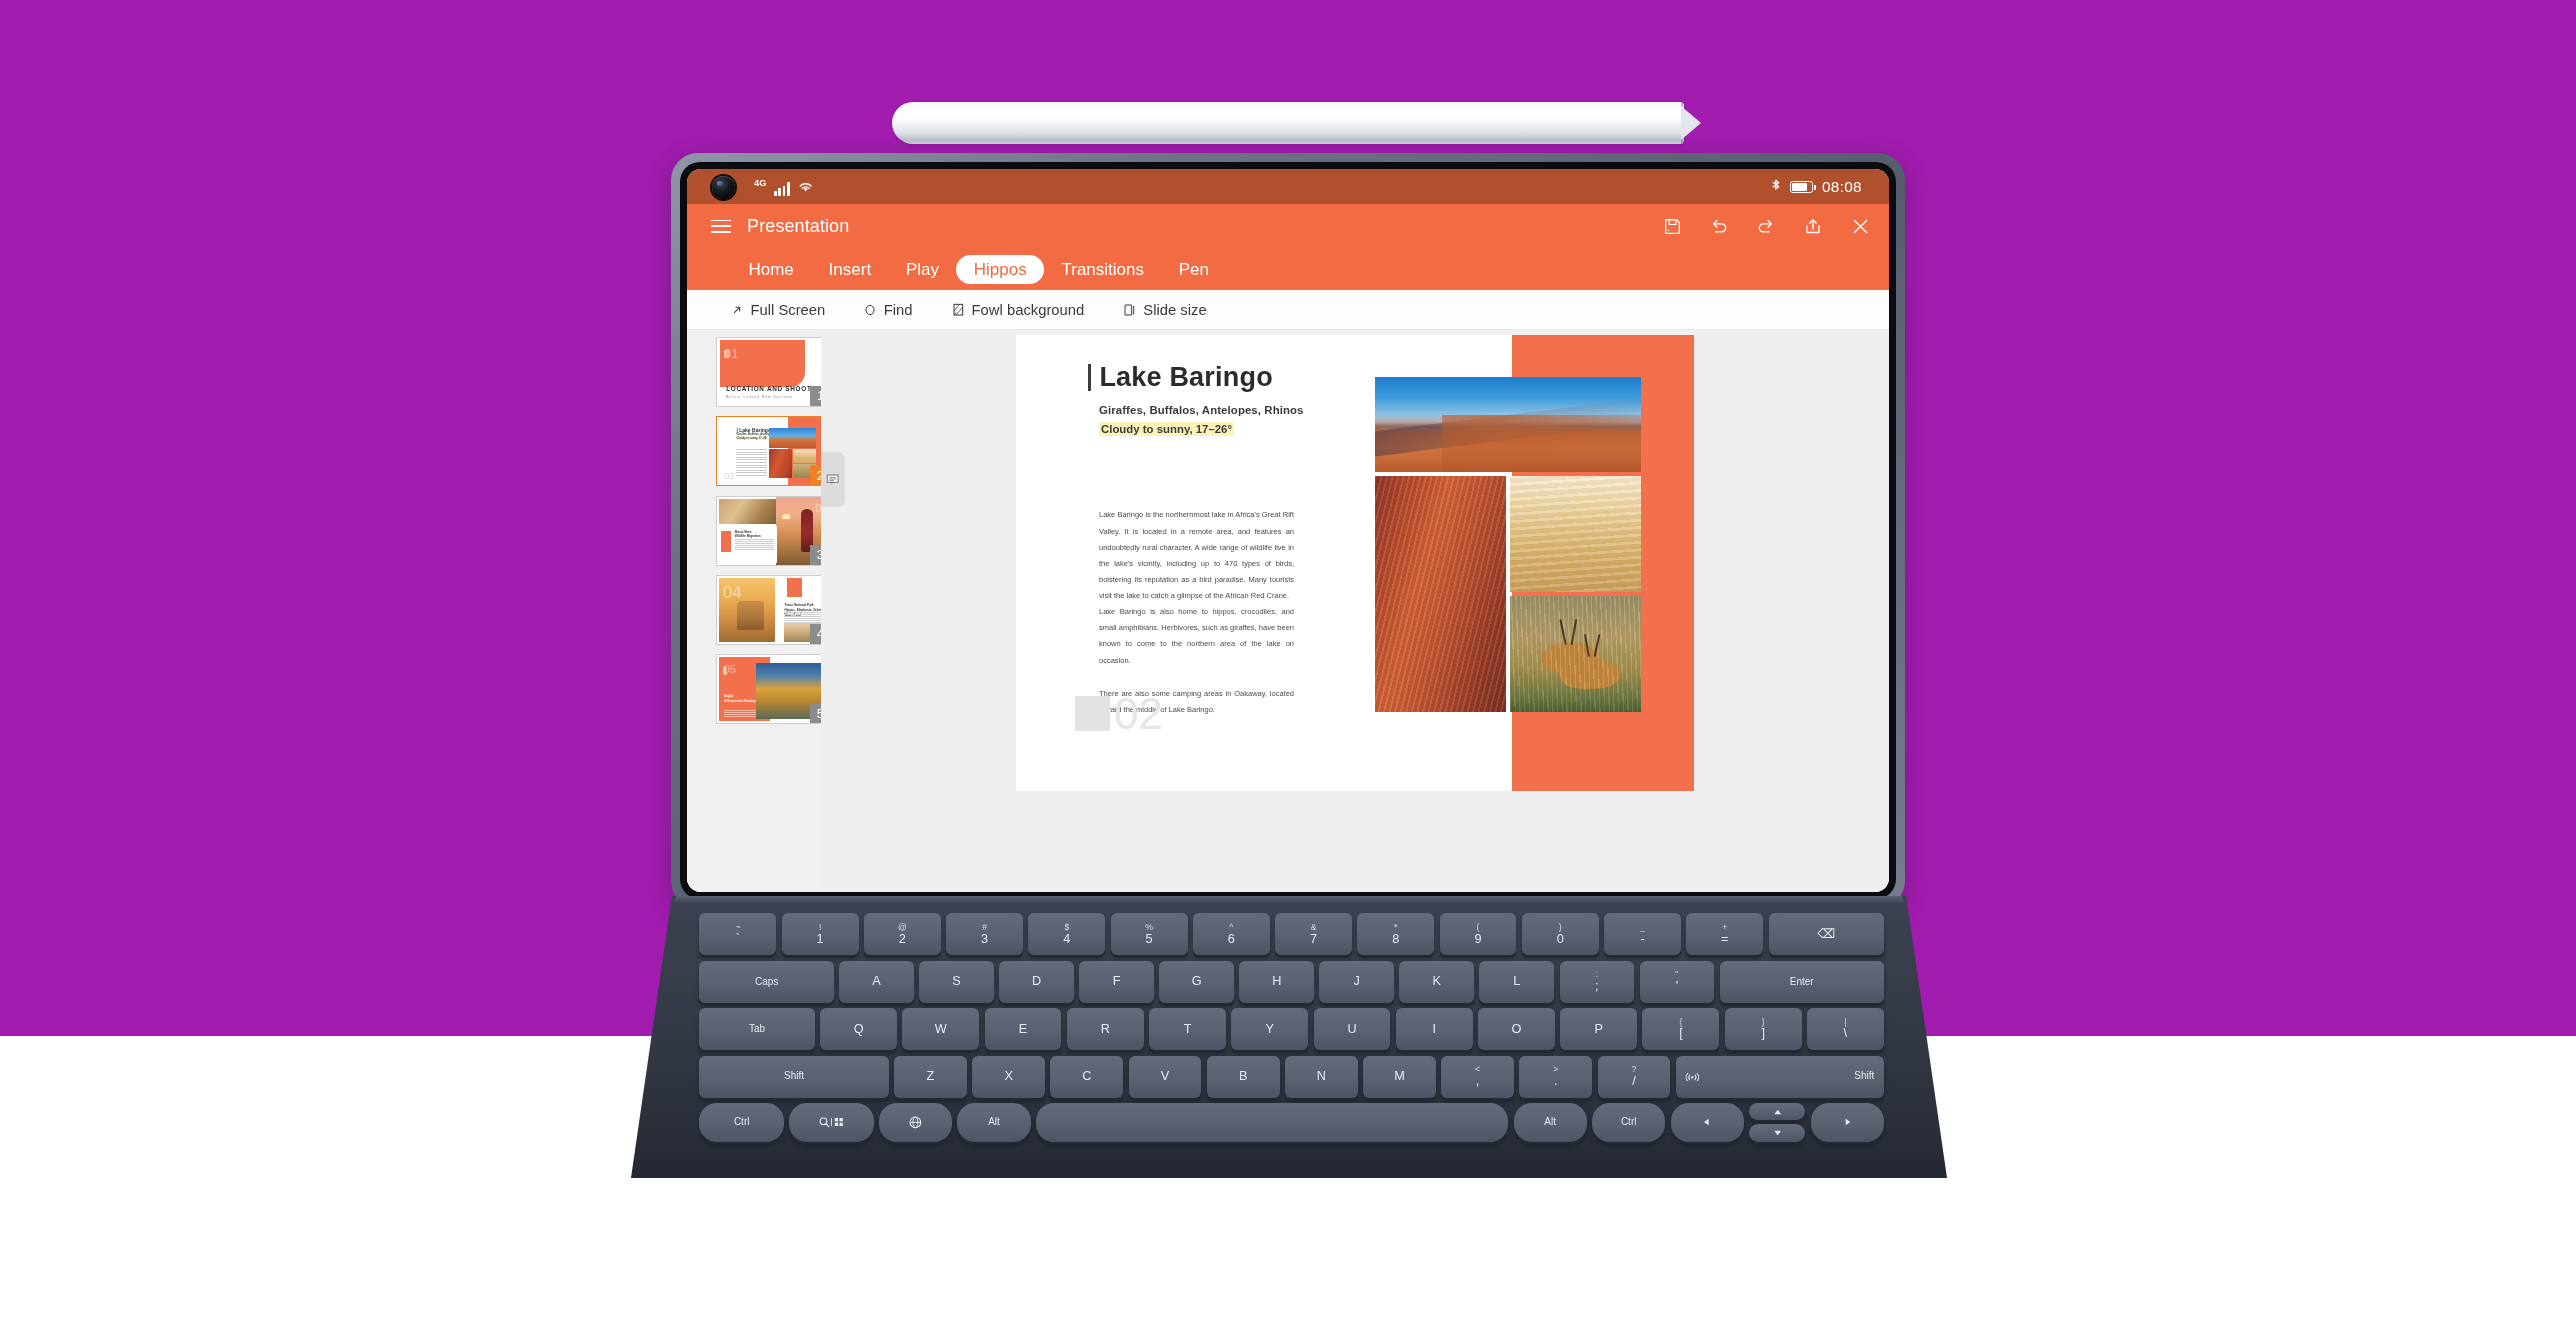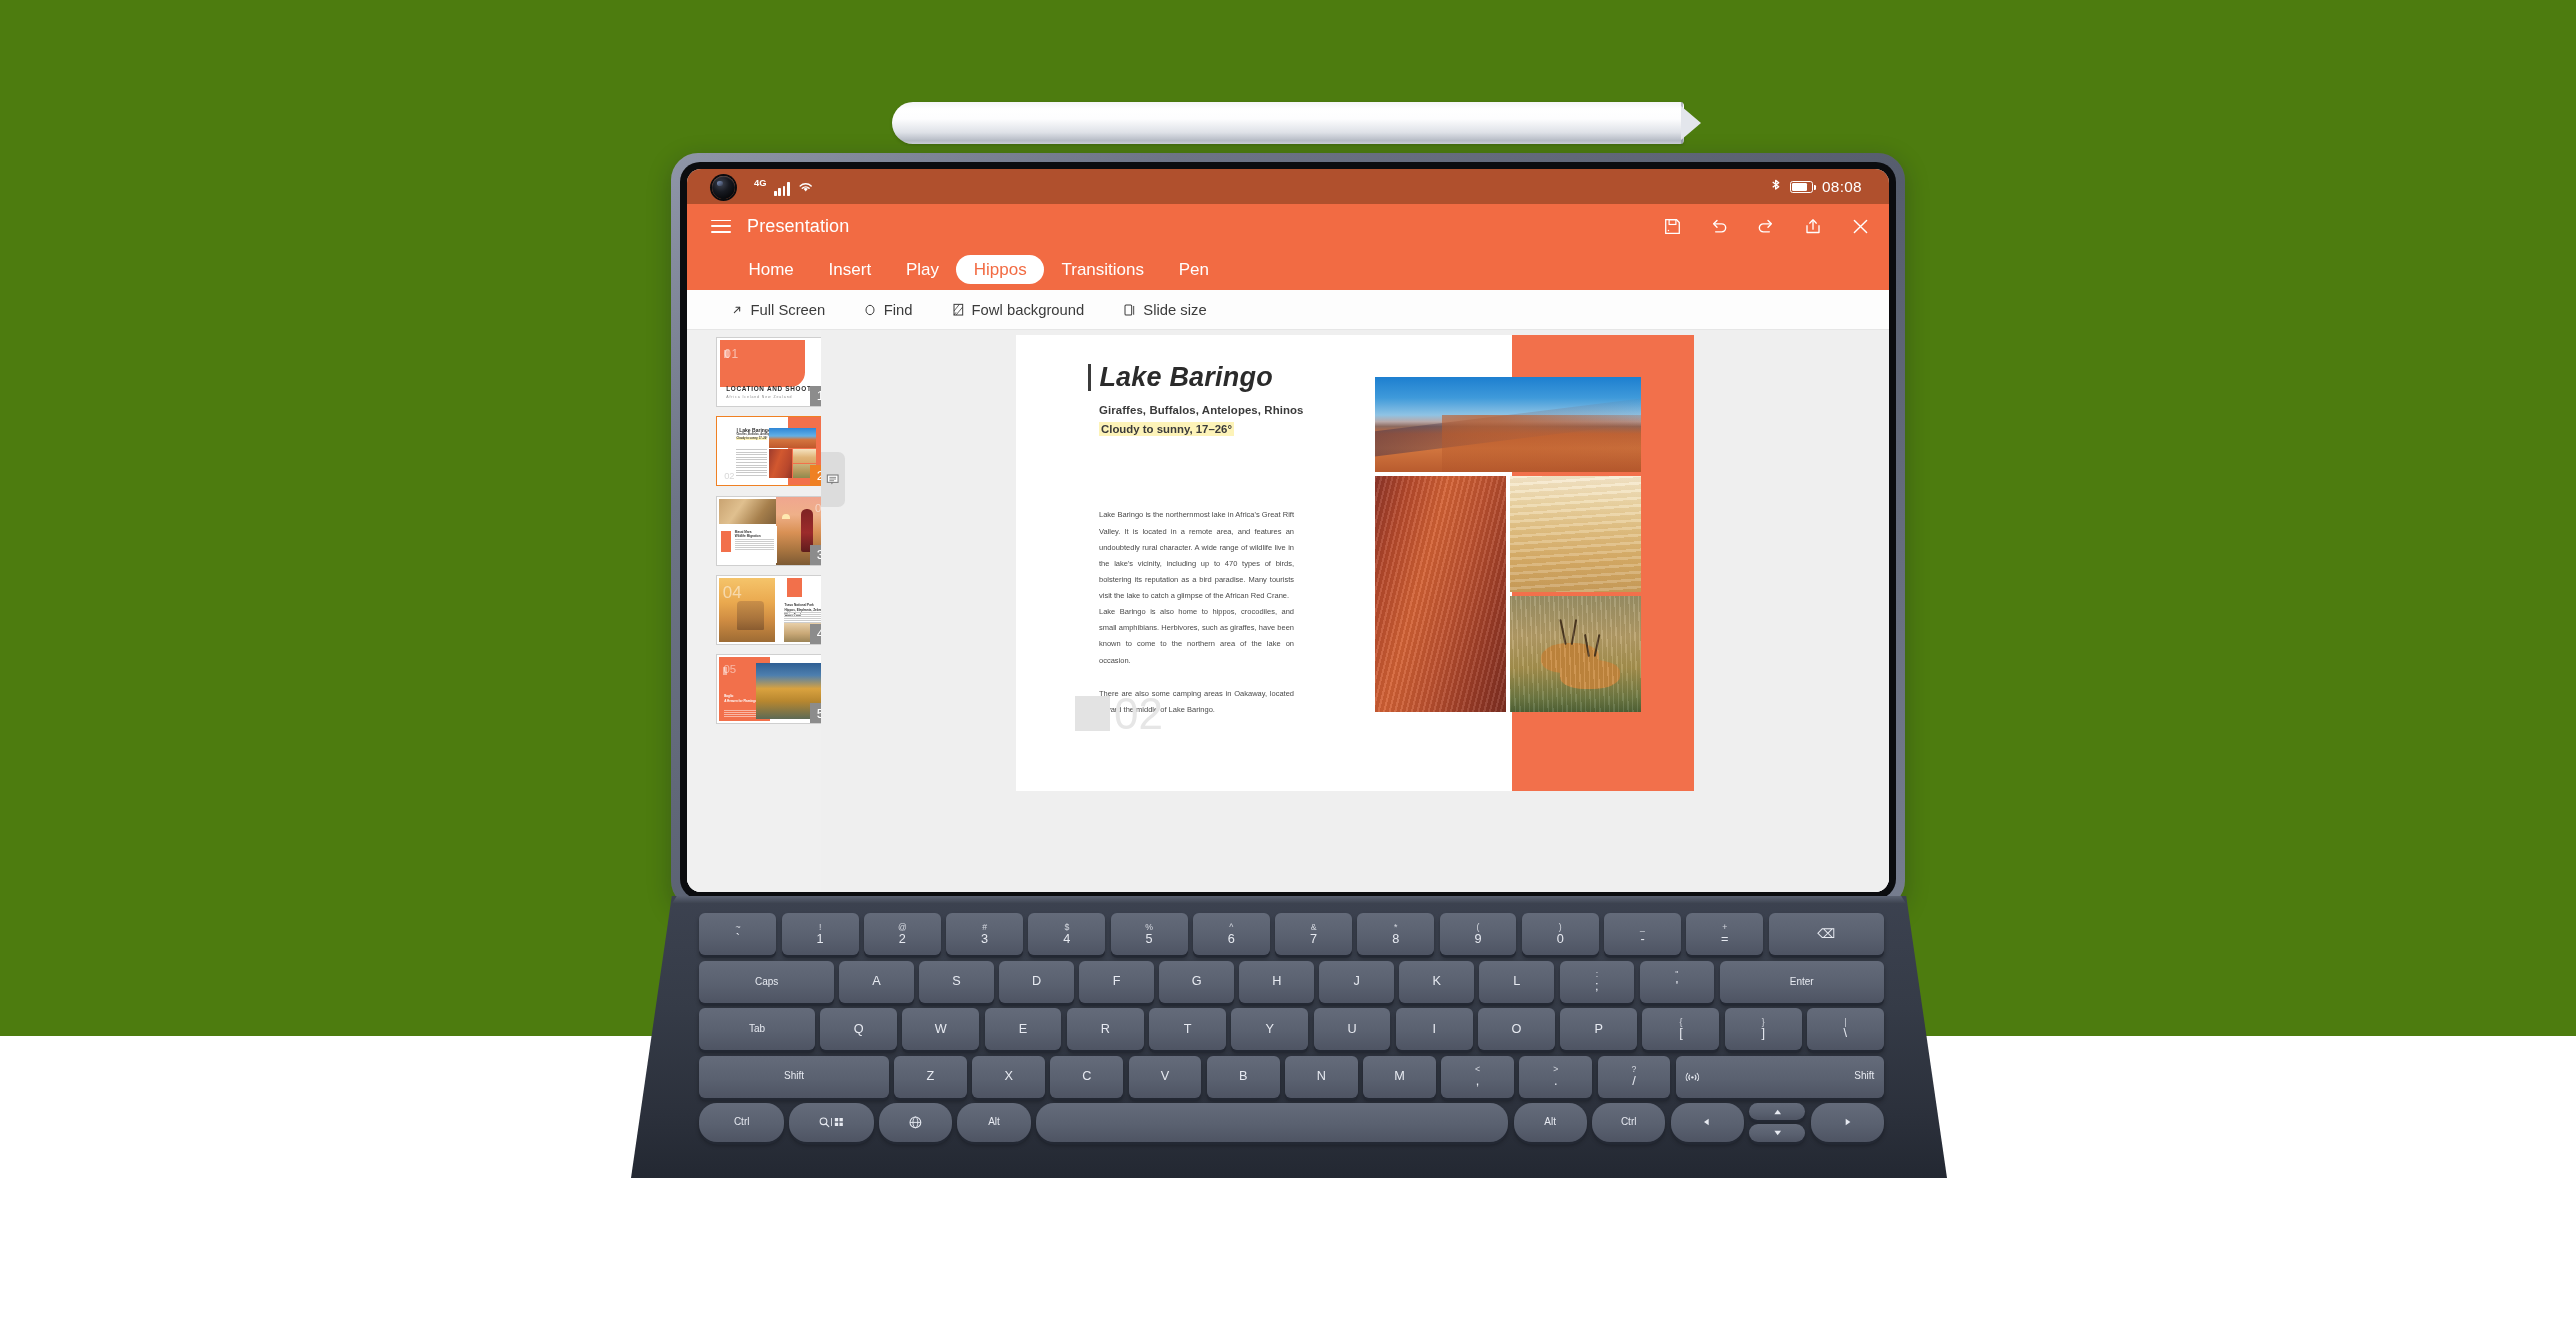--- a/index.html
+++ b/index.html
@@ -3,21 +3,21 @@
 <meta charset="utf-8">
 <title>Tablet Presentation App</title>
 <style>
   * { box-sizing: border-box; margin: 0; padding: 0; }
   html, body {
     width: 2576px; height: 1322px;
     background: #ffffff;
     font-family: "Liberation Sans", sans-serif;
     overflow: hidden;
   }
-  #stage { position: relative; width: 2576px; height: 1036px; background: #4d7c0f; }
+  #stage { position: relative; width: 2576px; height: 1036px; background: #a21caf; }
 
   
   .stylus {
     position: absolute; left: 892px; top: 102px;
     width: 792px; height: 42px;
     border-radius: 21px 4px 4px 21px;
     background: linear-gradient(to bottom,
       #f4f5f7 0%, #ffffff 16%, #fdfdfe 40%, #dfe2e8 72%, #b9bec8 92%, #cfd3db 100%);
     box-shadow: 0 1.3px 3.4px rgba(0,0,0,.16);
   }
@@ -201,21 +201,21 @@
     background: #dcdcdc; border-radius: 0 6.7px 6.7px 0;
     display: flex; align-items: center; justify-content: center; cursor: pointer; z-index: 5;
   }
 
   
   .canvas-area { flex: 1 1 auto; display: flex; align-items: flex-start; justify-content: center;
                  padding-top: 5.4px; overflow: hidden; background:#efefef; }
   .slide { position: relative; width: 678px; height: 456px; background: #ffffff; }
   .slide-orange { position: absolute; right: 0; top: 0; width: 182px; height: 100%; background: #f2704b; }
 
-  .s-title-wrap { position: absolute; left: 72px; top: 27px; display: flex; align-items: center; gap: 8.7px; font-style: italic; }
+  .s-title-wrap { position: absolute; left: 72px; top: 27px; display: flex; align-items: center; gap: 8.7px; }
   .s-bar { width: 2.7px; height: 27px; background: #3b3b3b; }
   .s-title { font-size: 27px; font-weight: 700; color: #2b2b2b; letter-spacing: 0.2px; }
   .s-sub { position: absolute; left: 83px; top: 69px; font-size: 11.4px; font-weight: 700; color: #3a3a3a; letter-spacing: 0.1px; }
   .s-hl { position: absolute; left: 83px; top: 87px; font-size: 11.4px; font-weight: 700; color: #3a3a3a; background: #fdf3b8; padding: 0.7px 2px; }
 
   .s-body { position: absolute; left: 83px; top: 172px; width: 195px;
             font-size: 7.5px; line-height: 2.15; color: #4a4a4a; text-align: justify; }
   .s-body p { margin-bottom: 0; }
   .s-body p.gap { margin-top: 17.4px; }
 

